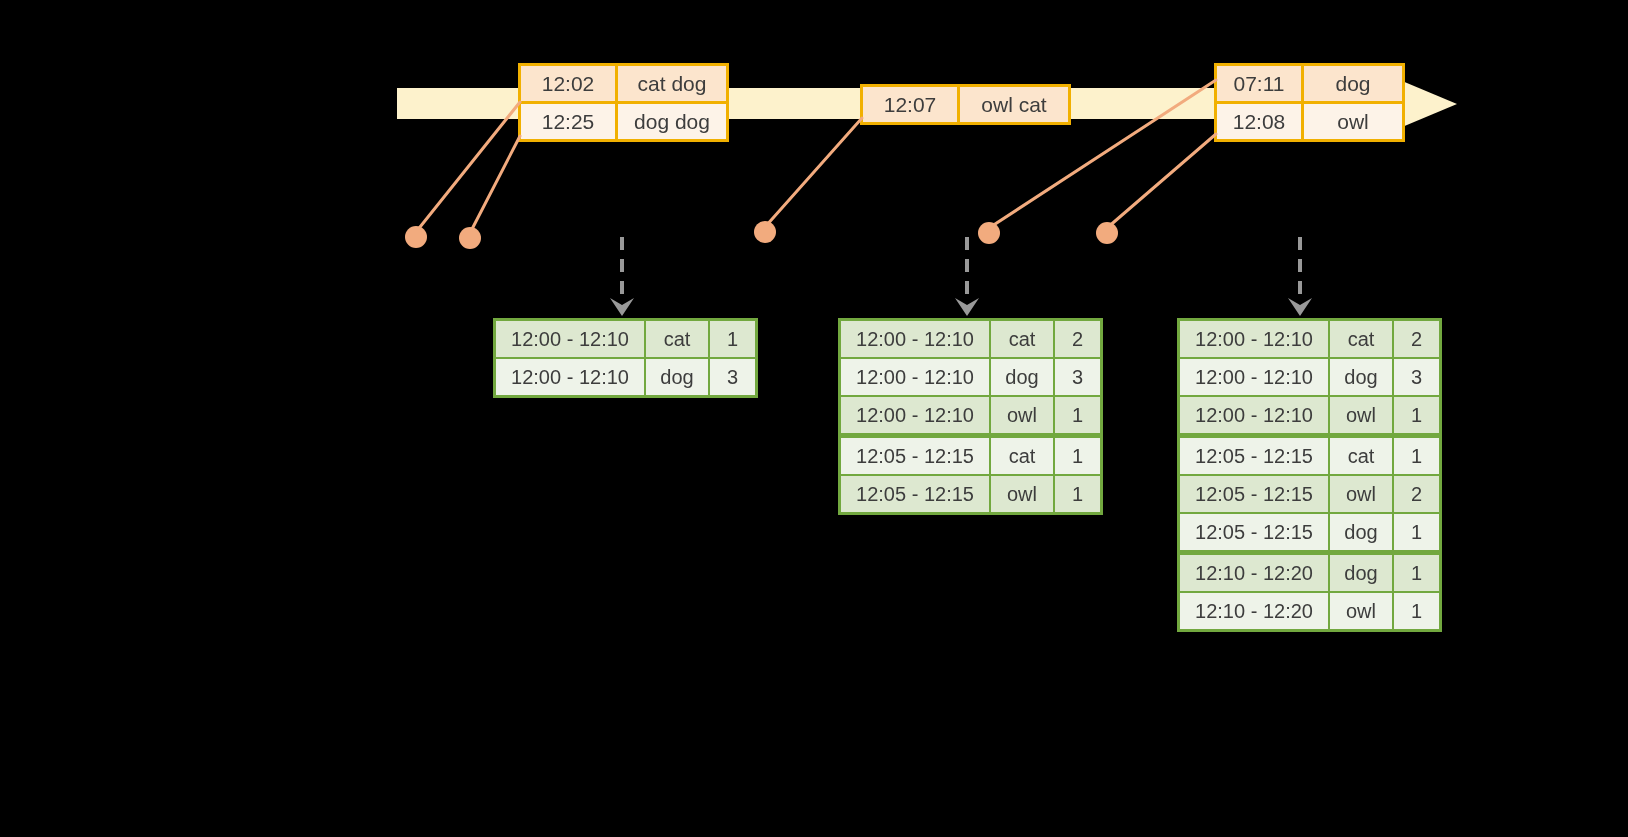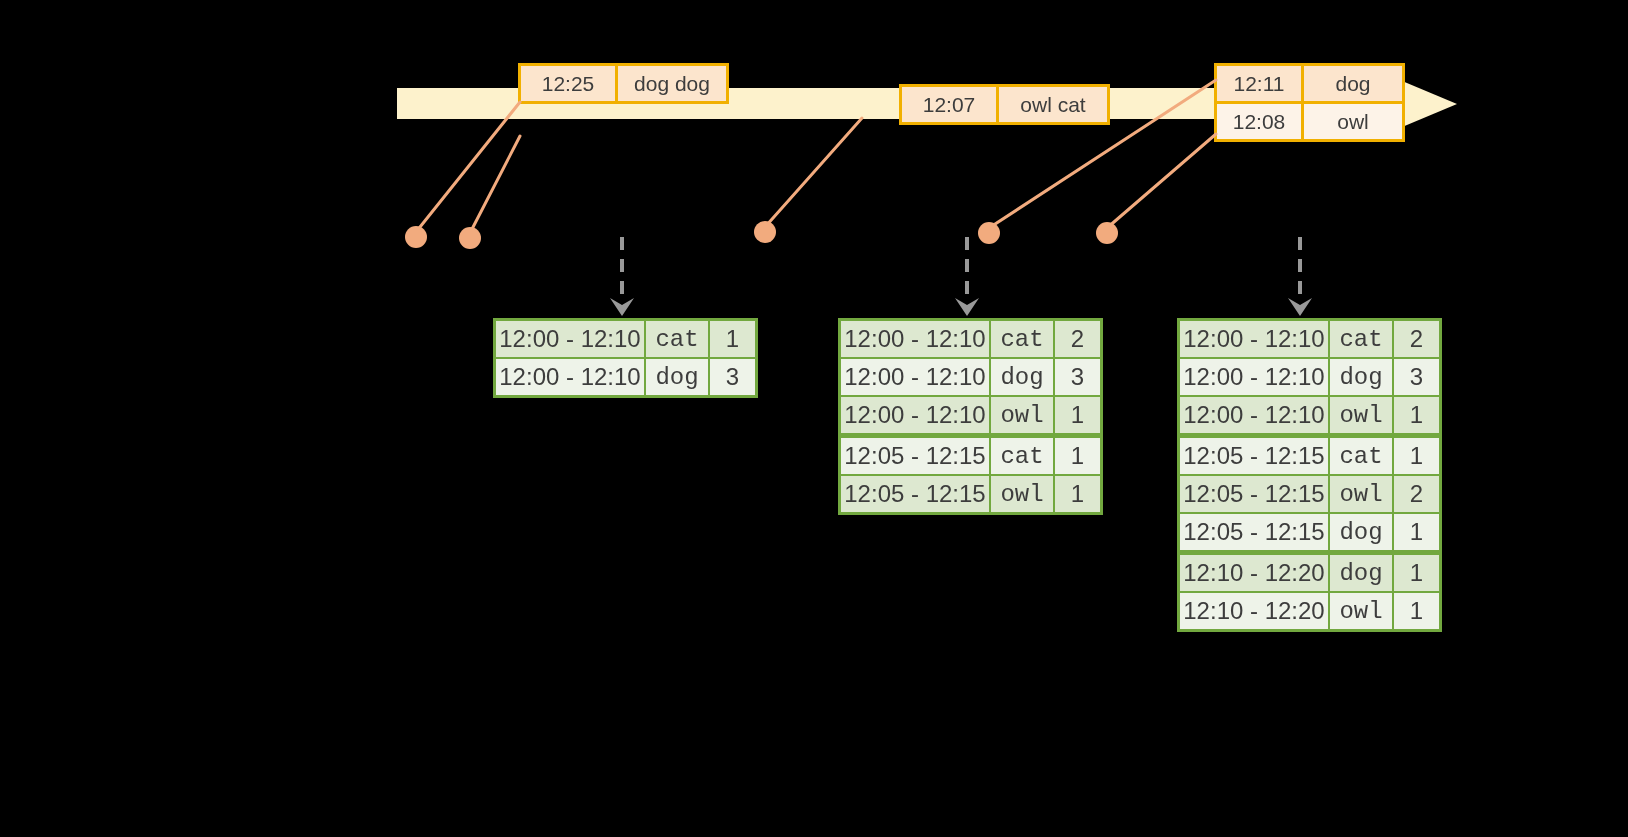--- a/index.html
+++ b/index.html
@@ -43,40 +43,40 @@
     vertical-align: middle;
     padding: 0 4px;
   }
   table.event-table td.t-col { width: 86px; }
   table.event-table td.w-col { width: 100px; }
   table.event-table.narrow td.t-col { width: 76px; }
   table.event-table.narrow td.w-col { width: 90px; }
   table.event-table tr:nth-child(odd) td { background: var(--event-row-dark, #fce5cd); }
   table.event-table tr:nth-child(even) td { background: var(--event-row-light, #fdf3e8); }
   #event-table-1 { left: 518px; top: 63px; }
-  #event-table-2 { left: 860px; top: 84px; margin-left: 39px; }
+  #event-table-2 { left: 860px; top: 84px; }
   #event-table-3 { left: 1214px; top: 63px; }
 
   
   table.result-table {
     position: absolute;
     border-collapse: collapse;
     table-layout: fixed;
     border: 3px solid var(--result-border, #72a83f);
-    font-size: 24px;
+    font-size: 20px;
   }
   table.result-table td {
     border: 2px solid var(--result-border, #72a83f);
     height: 36px;
     text-align: center;
     vertical-align: middle;
     padding: 0;
   }
   table.result-table td.win-col { width: 148px; }
-  table.result-table td.word-col { width: 62px; font-family: Liberation Mono, monospace; }
+  table.result-table td.word-col { width: 62px; }
   table.result-table td.cnt-col { width: 45px; }
   table.result-table tr:nth-child(odd) td { background: var(--result-row-dark, #dde8d0); }
   table.result-table tr:nth-child(even) td { background: var(--result-row-light, #eef3e9); }
   table.result-table tr.group-end td { border-bottom-width: 5px; }
   #result-table-1 { left: 493px; top: 318px; }
   #result-table-2 { left: 838px; top: 318px; }
   #result-table-3 { left: 1177px; top: 318px; }
 
   
   #overlay {
@@ -92,40 +92,44 @@
 </head>
 <body>
 
 <div id="canvas">
 
   <div class="timeline-shaft"></div>
   <div class="timeline-head"></div>
 
   <table class="event-table" id="event-table-1">
     <tbody>
+        <tr>
+      <td class="t-col">12:02</td>
+      <td class="w-col">cat dog</td>
+    </tr>
     <tr>
       <td class="t-col">12:25</td>
       <td class="w-col">dog dog</td>
     </tr>
   </tbody>
     </table>
 
   <table class="event-table" id="event-table-2">
     <tbody>
         <tr>
       <td class="t-col">12:07</td>
       <td class="w-col">owl cat</td>
     </tr>
   </tbody>
     </table>
 
   <table class="event-table narrow" id="event-table-3">
     <tbody>
         <tr>
-      <td class="t-col">12:11</td>
+      <td class="t-col">07:11</td>
       <td class="w-col">dog</td>
     </tr>
     <tr>
       <td class="t-col">12:08</td>
       <td class="w-col">owl</td>
     </tr>
   </tbody>
     </table>
 
   <svg id="overlay" viewBox="0 0 1628 837">

